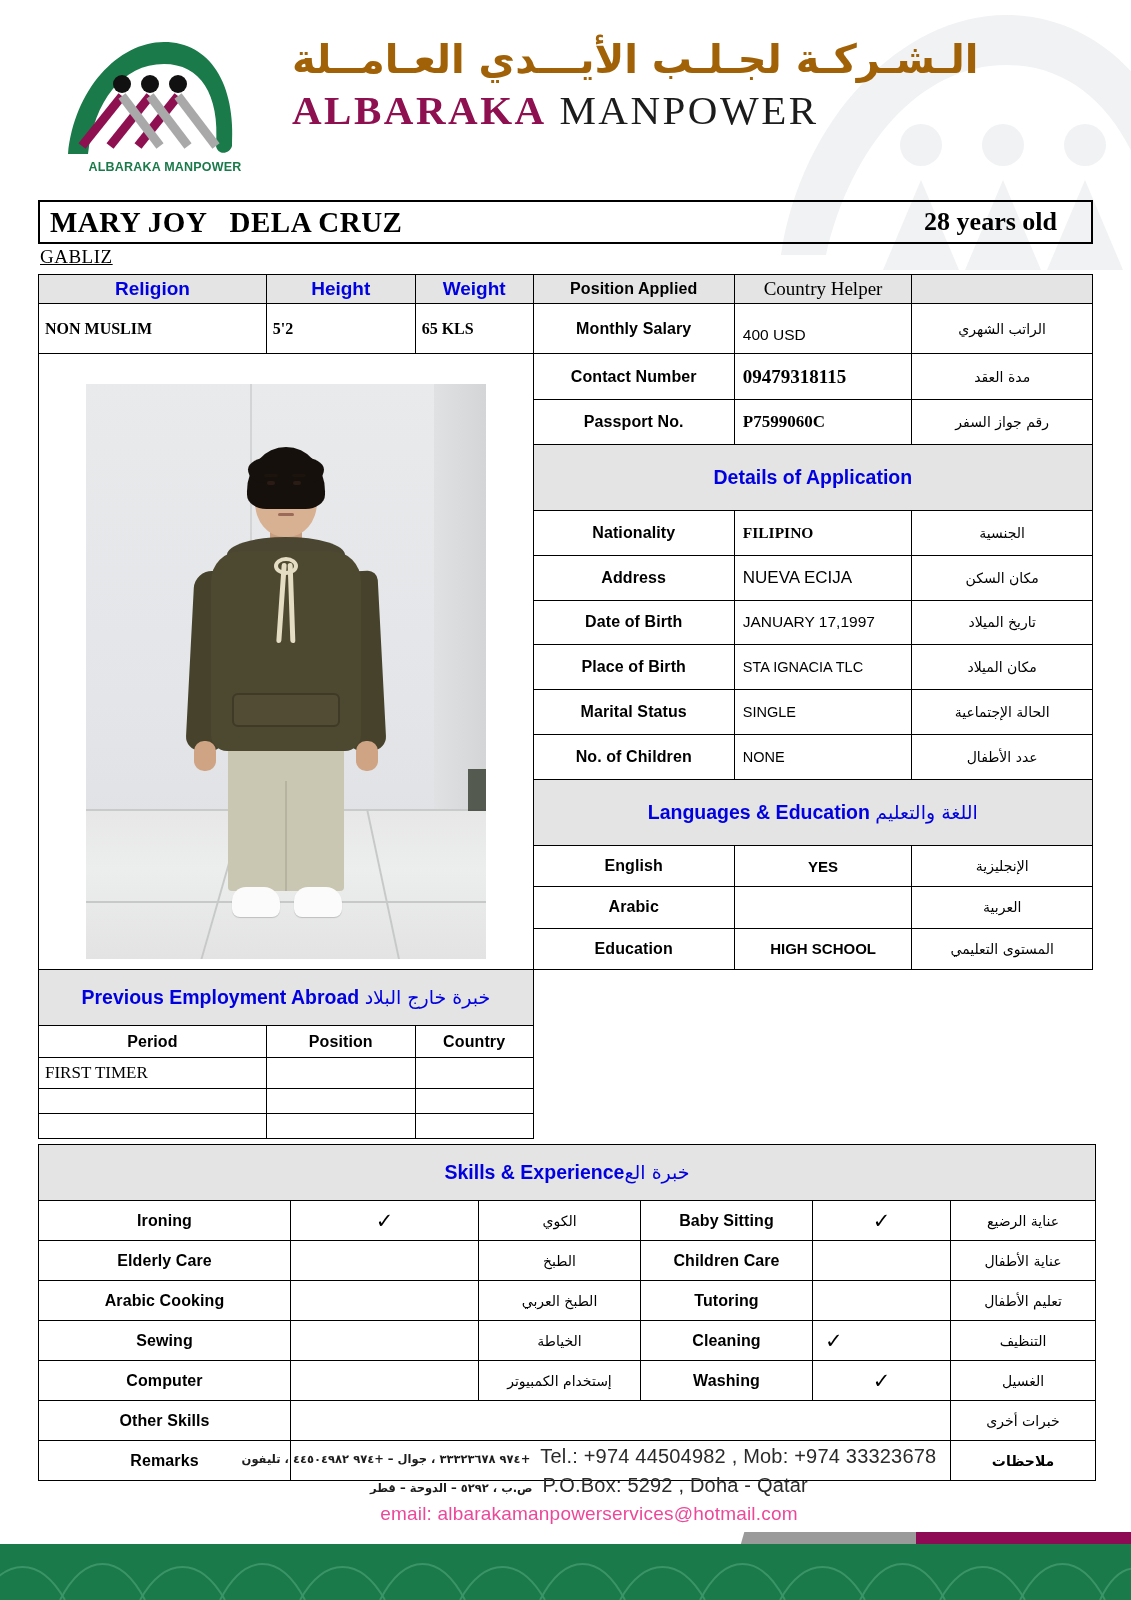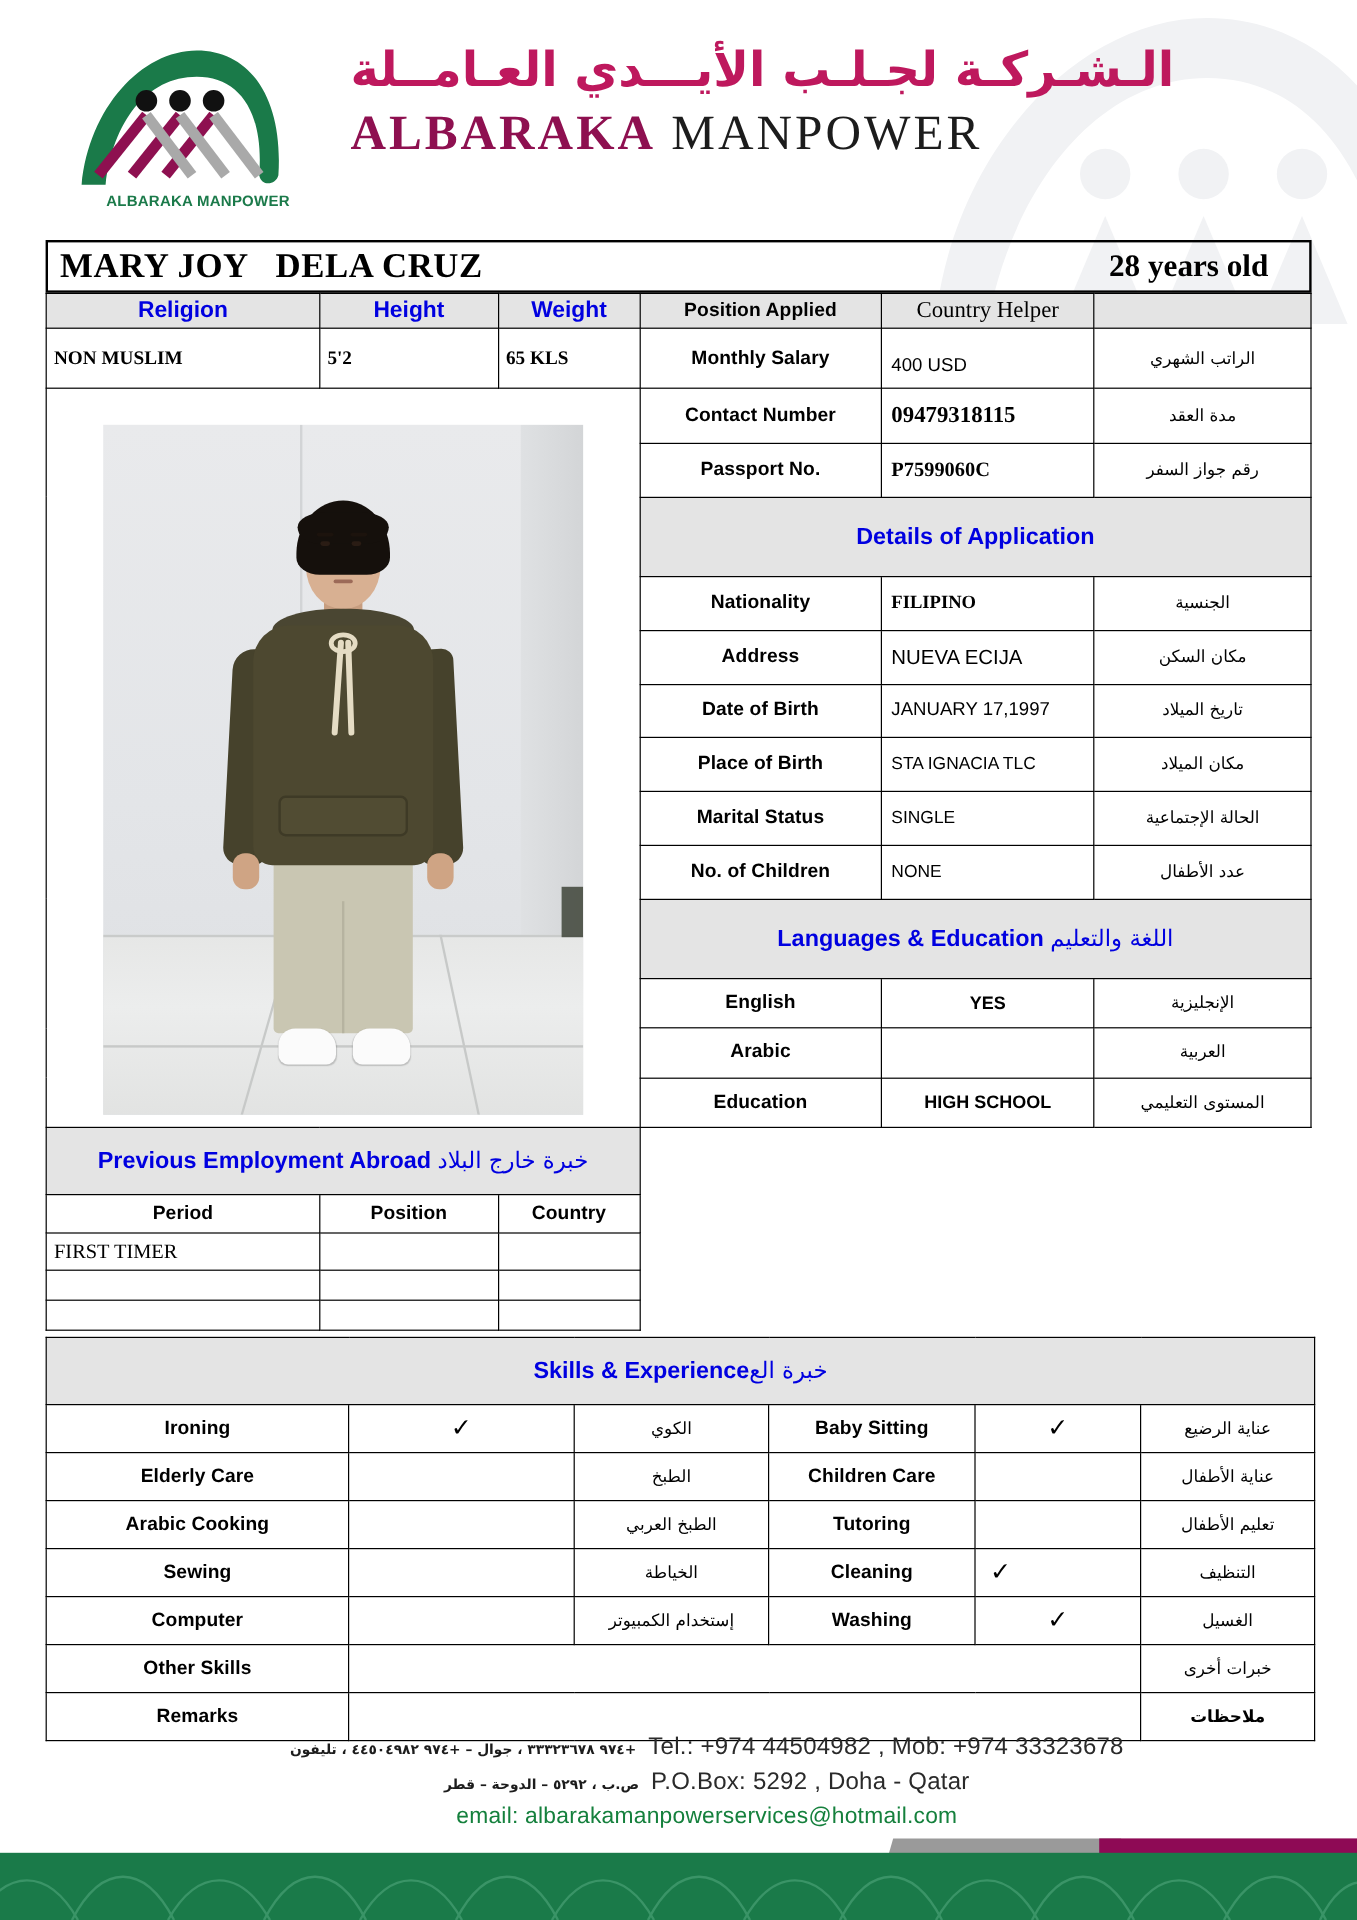--- a/index.html
+++ b/index.html
@@ -50,21 +50,21 @@
     margin-left: 22px;
     padding-top: 8px;
     flex: 1 1 auto;
   }
   .brand-ar {
     font-family: "DejaVu Sans", sans-serif;
     direction: rtl;
     text-align: left;
     font-size: 40px;
     font-weight: bold;
-    color: #be185d;
+    color: #a16207;
     line-height: 1.15;
     letter-spacing: 0px;
     white-space: nowrap;
   }
   .brand-en {
     margin-top: 4px;
     font-family: "Liberation Serif", serif;
     font-size: 41px;
     letter-spacing: 2.5px;
     white-space: nowrap;
@@ -279,21 +279,21 @@
     font-family:"Liberation Sans", sans-serif;
     display:flex; justify-content:center; align-items:baseline; gap:10px;
     line-height:1.45;
     margin-left:47px;
   }
   .f-ar {
     font-family:"DejaVu Sans", sans-serif; direction:rtl;
     font-size:11.5px; color:#1c1c1c; font-weight:bold;
   }
   .f-en { font-size:20px; color:#2a2a2a; letter-spacing:.2px; }
-  .f-email { font-size:19px; color:#15803d; letter-spacing:.2px;text-align:right; }
+  .f-email { font-size:19px; color:#ec4899; letter-spacing:.2px;text-align:right; }
   .f-shapes { position:relative; height:62px; }
   .f-gray {
     position:absolute; right:205px; bottom:10px; width:190px; height:58px;
     background:#9a9a9a; transform: skewX(-16deg);
   }
   .f-maroon {
     position:absolute; right:0; bottom:10px; width:215px; height:58px;
     background:#8e0a55; overflow:hidden;
   }
   .f-green {
@@ -344,20 +344,21 @@
     </div>
   </div>
 </div>
 
 <div class="sheet">
 
   <div class="namebar">
     <div class="nm">MARY JOY   DELA CRUZ</div>
     <div class="age">28 years old</div>
   </div>
+  <div class="subname">GABLIZ</div>
 
   <table>
     <colgroup>
       <col style="width:222px">
         <col style="width:145px">
         <col style="width:115px">
       <col style="width:196px">
         <col style="width:173px">
         <col style="width:176px">
     </colgroup>

